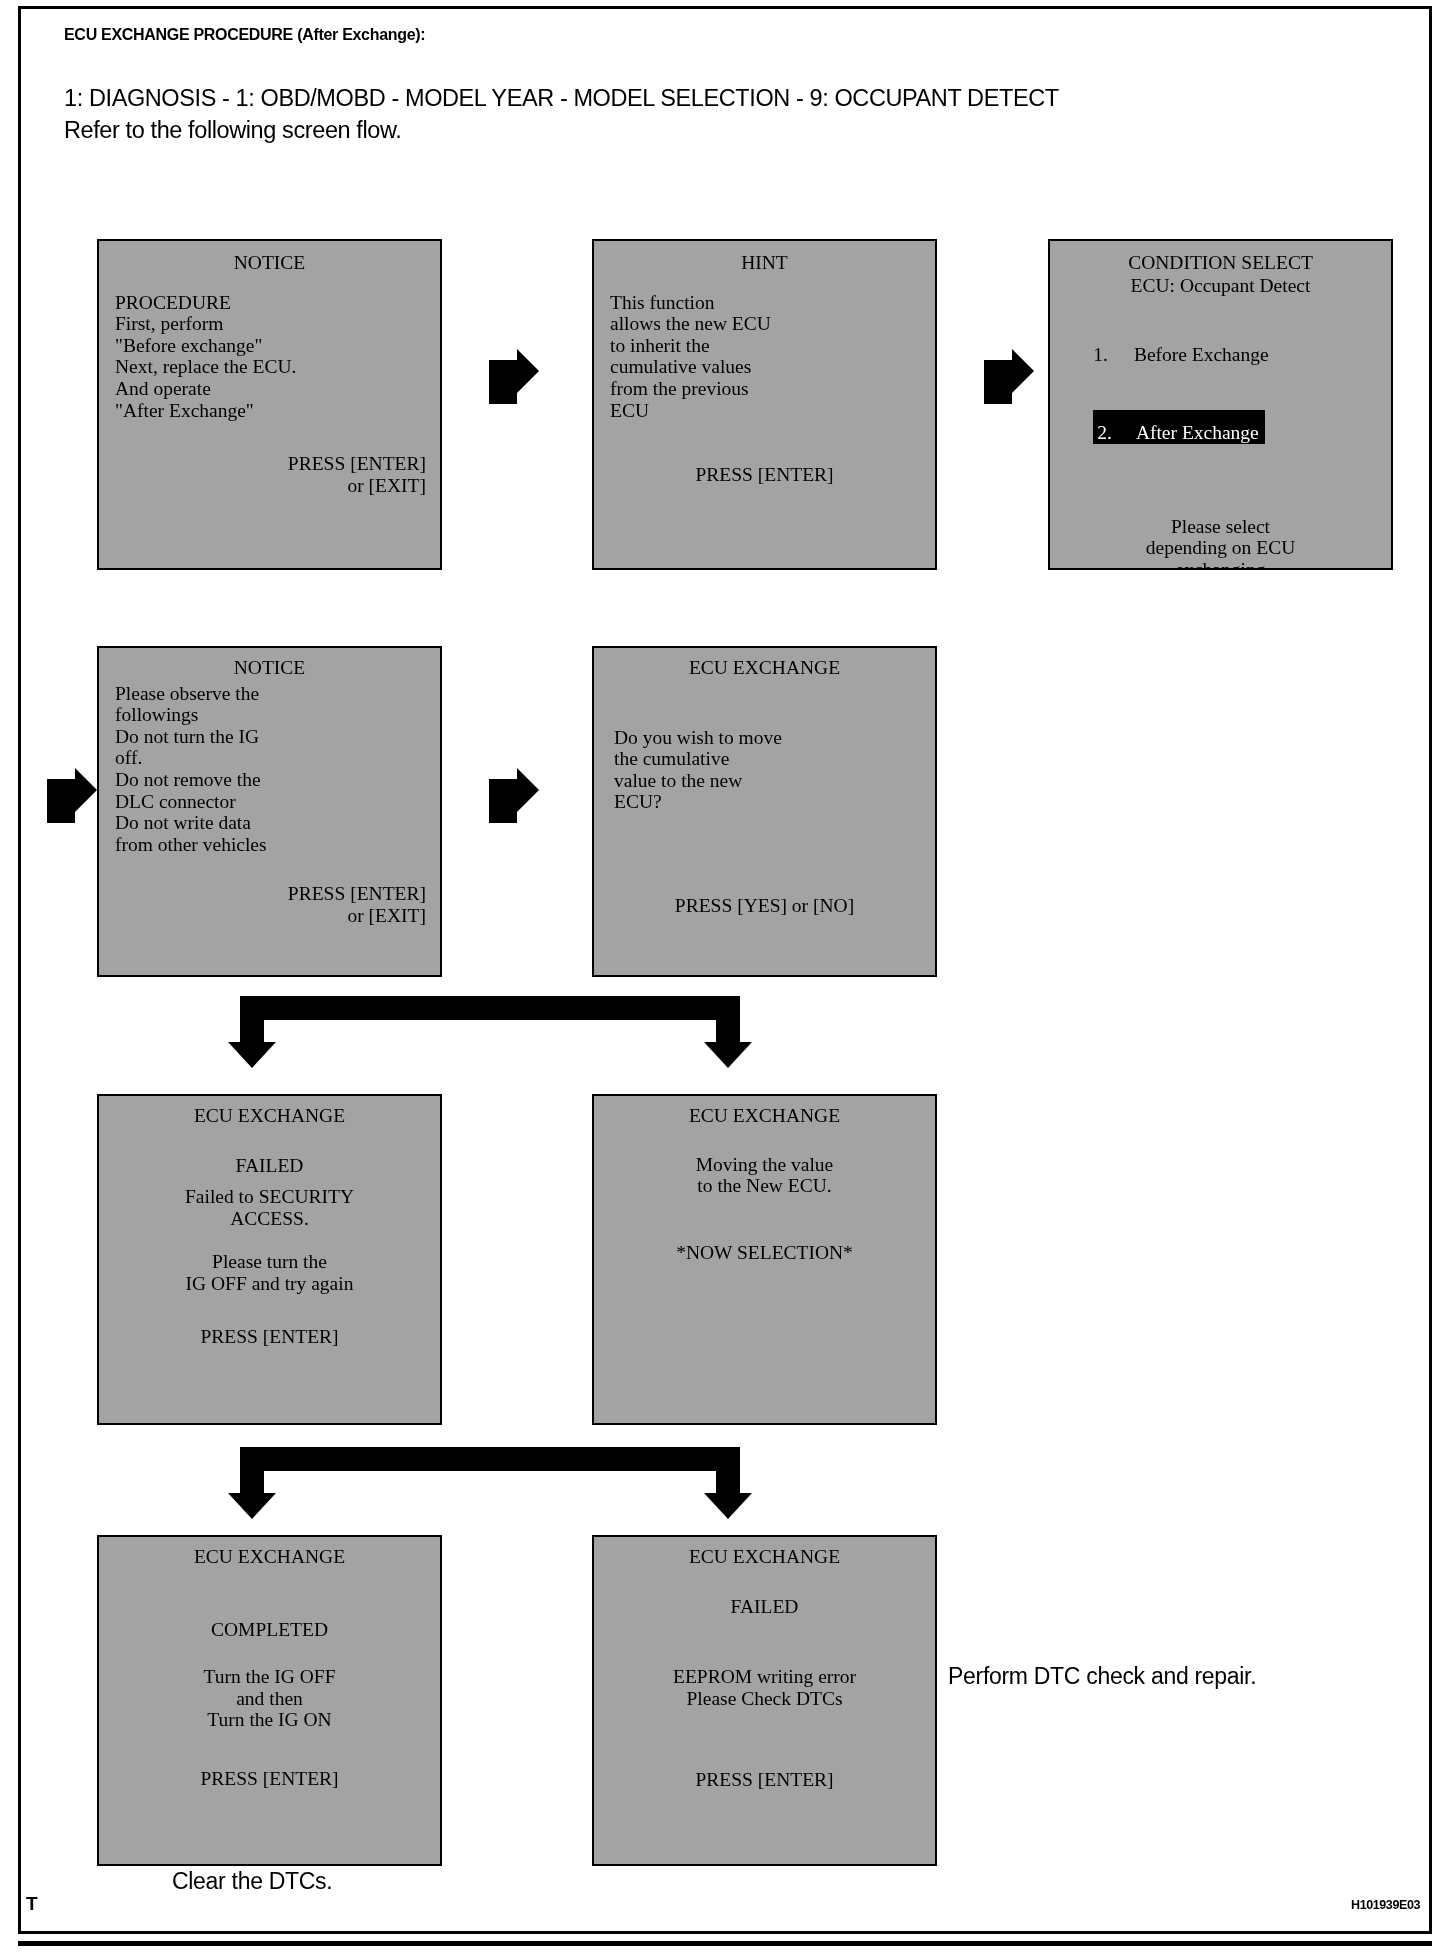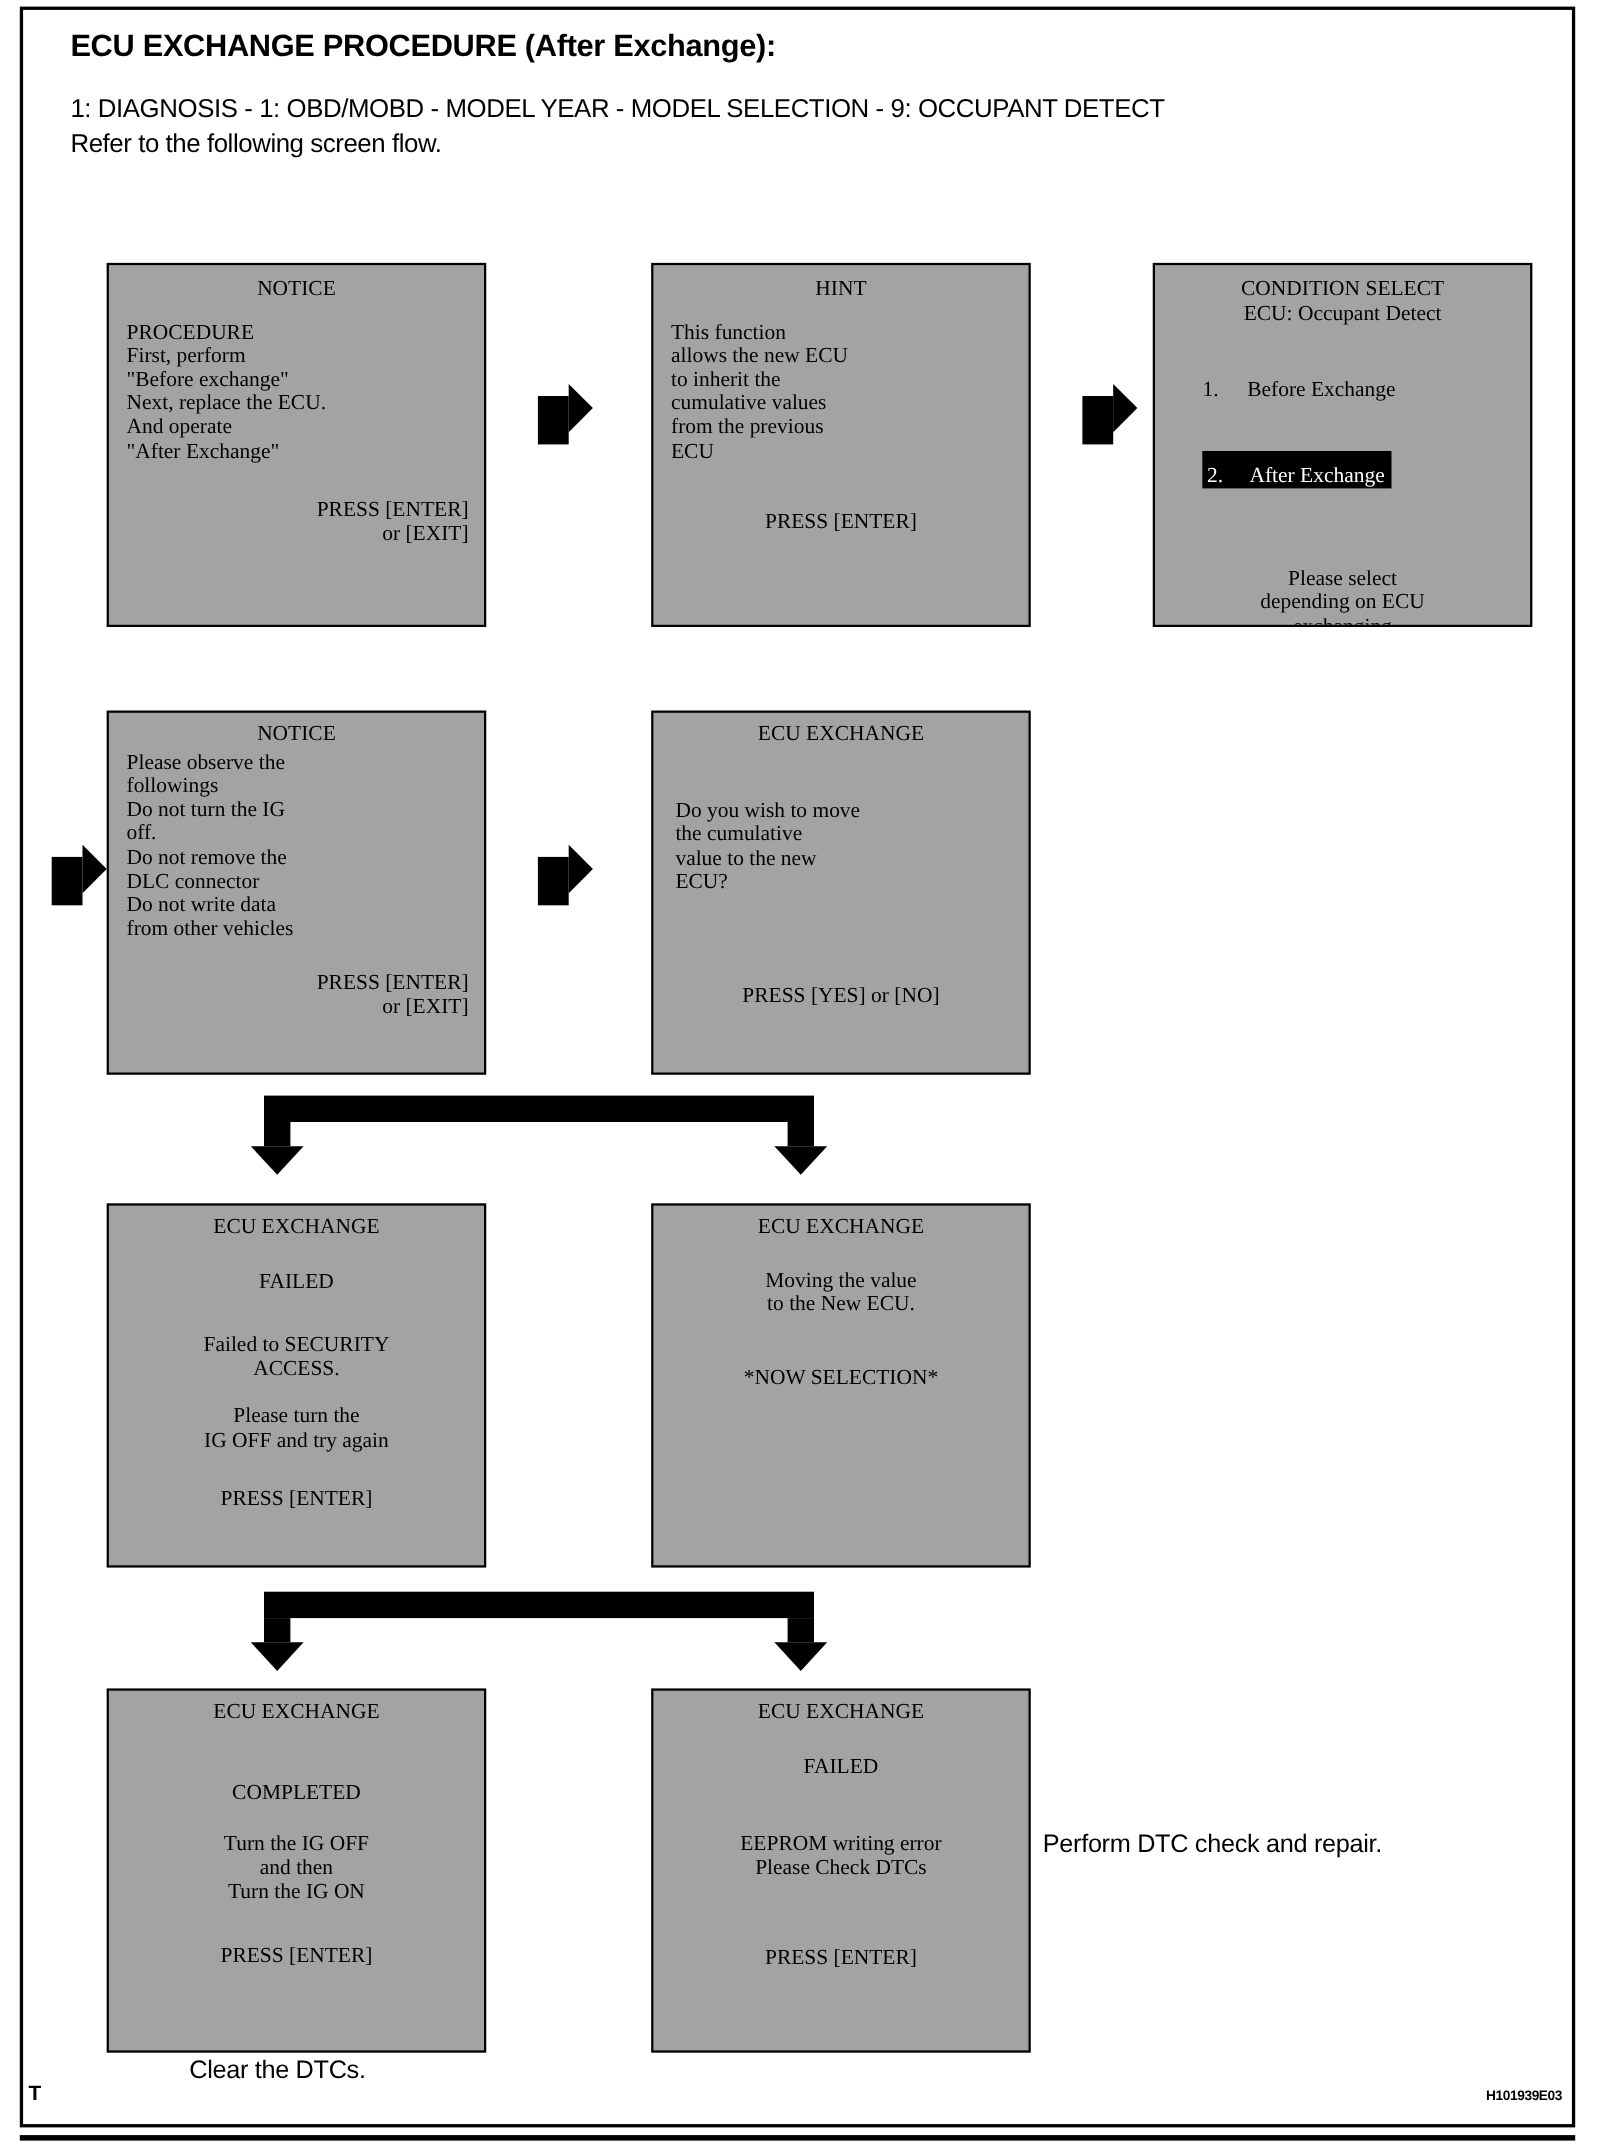--- a/index.html
+++ b/index.html
@@ -33,21 +33,21 @@
     width: 1414px;
     height: 5px;
     background: #000;
   }
 
   
   #doc-title {
     position: absolute;
     left: 64px;
     top: 26px;
-    font-size: 28px;
+    font-size: 16px;
     font-weight: bold;
     letter-spacing: -0.3px;
     white-space: nowrap;
   }
   #path-line {
     position: absolute;
     left: 64px;
     top: 85px;
     font-size: 23.5px;
     letter-spacing: -0.4px;
@@ -254,21 +254,21 @@
   <div style="position:absolute; left:716px; top:1020px; width:24px; height:22px; background:#000;"></div>
 
   <div class="arrow-down">
     <div class="head" style="position:absolute; left:704px; top:1042px;"></div>
   </div>
 </div>
 
 <div class="screen-box" style="left:97px; top:1094px; width:345px; height:331px;">
   <div class="sb-title" style="margin-top:9px;">ECU EXCHANGE</div>
   <div class="sb-body sb-center" style="margin-top:28px;">FAILED</div>
-  <div class="sb-body sb-center" style="margin-top:36px;">Failed to SECURITY
+  <div class="sb-body sb-center" style="margin-top:10px;">Failed to SECURITY
 ACCESS.</div>
   <div class="sb-body sb-center" style="margin-top:22px;">Please turn the
 IG OFF and try again</div>
   <div class="sb-body sb-center" style="margin-top:31px;">PRESS [ENTER]</div>
 </div>
 
 <div class="screen-box" style="left:592px; top:1094px; width:345px; height:331px;">
   <div class="sb-title" style="margin-top:9px;">ECU EXCHANGE</div>
   <div class="sb-body sb-center" style="margin-top:27px;">Moving the value
 to the New ECU.</div>

